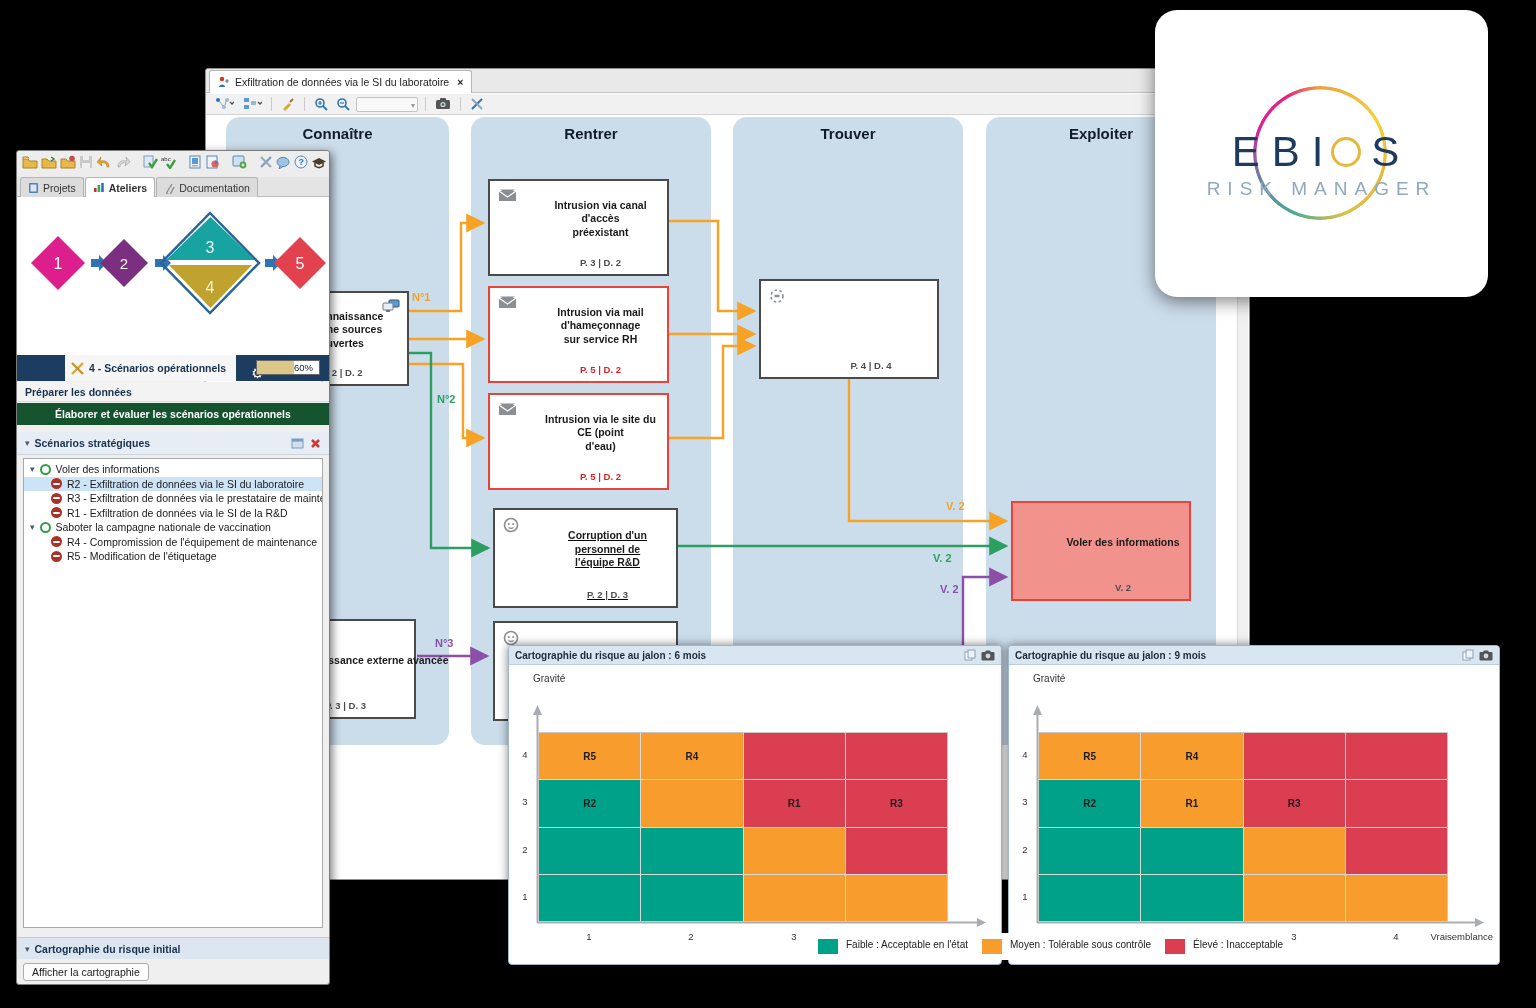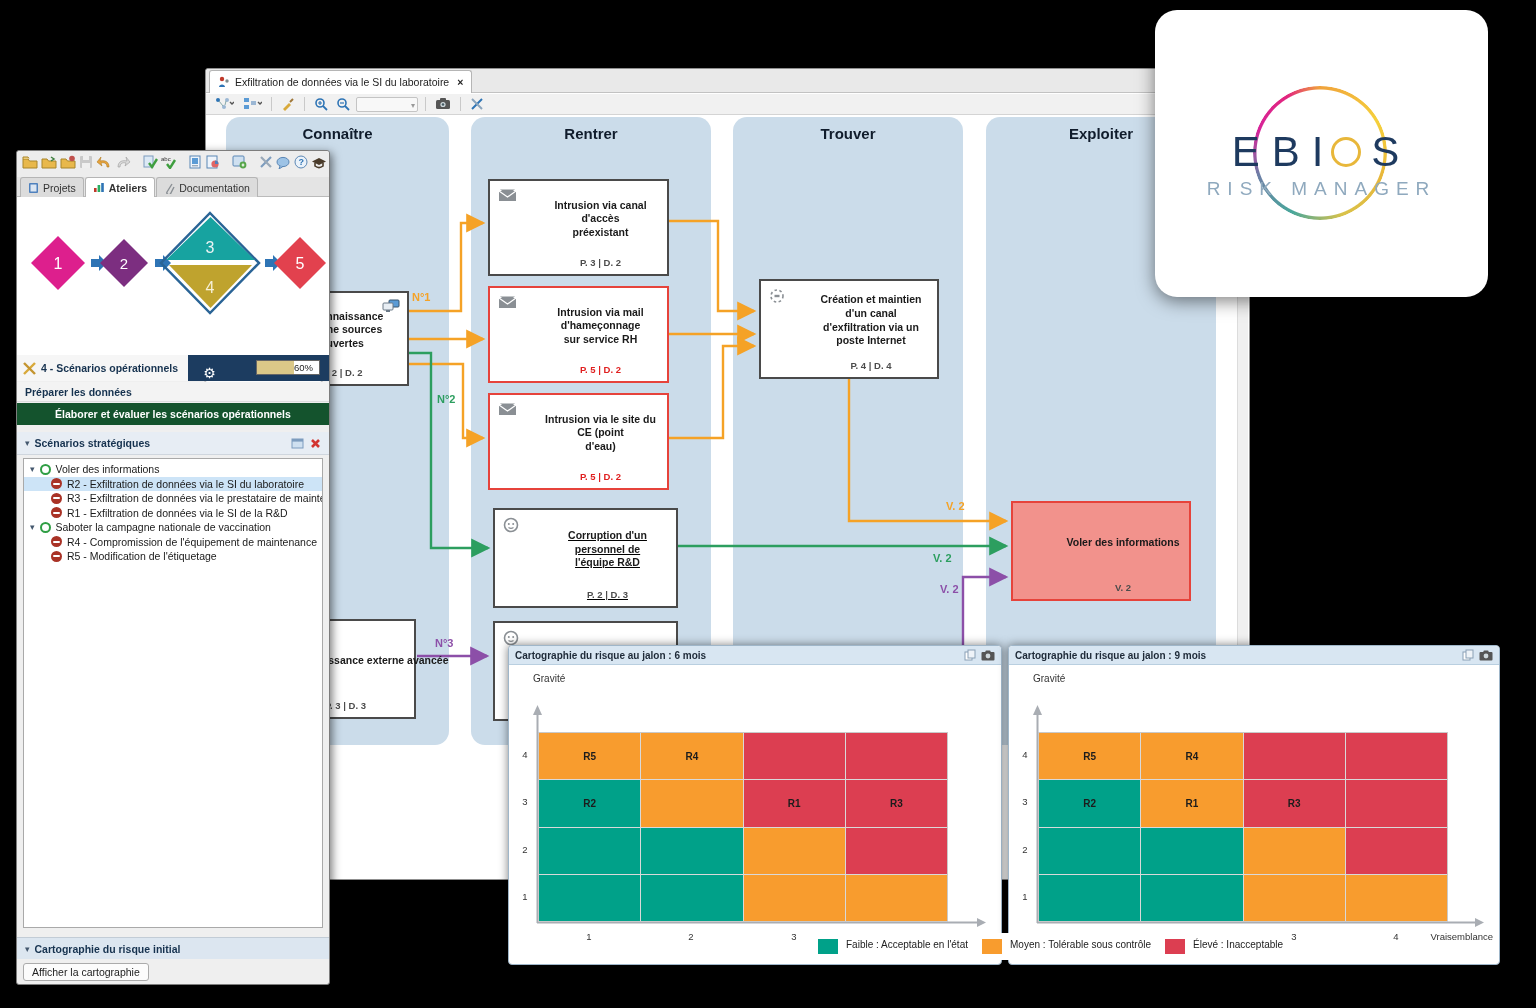--- a/index.html
+++ b/index.html
@@ -36,21 +36,21 @@
   
   #left-panel{left:16px;top:150px;width:314px;height:835px;background:#efefef;border:1px solid #7d7d7d;border-radius:3px;z-index:10;box-shadow:2px 3px 10px rgba(0,0,0,.55);}
   #lp-toolbar{position:absolute;left:0;top:0;right:0;height:26px;display:flex;align-items:center;gap:3px;padding:0 5px;background:#ededed;border-radius:3px 3px 0 0;}
   #lp-tabs{position:absolute;left:0;top:26px;right:0;height:20px;display:flex;gap:1px;padding-left:3px;border-bottom:1px solid #bbb;background:#e4e4e4;}
   .lp-tab{display:flex;align-items:center;gap:4px;padding:0 7px;font-size:10.5px;color:#333;background:#dcdcdc;border:1px solid #b5b5b5;border-bottom:none;border-radius:3px 3px 0 0;height:20px;}
   .lp-tab.active{background:#fff;font-weight:bold;}
   #lp-white{position:absolute;left:0;top:46px;right:0;height:158px;background:#fff;}
   #cycles-row{position:absolute;left:0;top:168px;width:100%;display:flex;align-items:center;justify-content:center;gap:6px;}
   #cycles-row span{font-size:10.5px;color:#222;}
   .btn{display:inline-flex;align-items:center;gap:4px;background:#fcfcfc;border:1px solid #ababab;border-radius:3px;font-size:10.5px;padding:2px 8px;color:#222;}
-  #ws-header{position:absolute;left:0;top:204px;right:0;height:26px;background:#1c3c60;display:flex;align-items:flex-end;}
+  #ws-header{position:absolute;left:0;top:204px;right:0;height:26px;background:#1c3c60;display:flex;align-items:flex-end;padding-left:48px;}
   #ws-header .white-part{background:#f6f6f6;height:100%;display:flex;align-items:center;gap:5px;padding:0 10px 0 6px;border-right:1px solid #1c3c60;}
   #ws-header .white-part b{font-size:10.5px;color:#16324f;font-weight:bold;white-space:nowrap;}
   #gear{color:#fff;font-size:14px;margin-left:14px;}
   #progress{position:absolute;right:9px;top:5px;width:64px;height:15px;background:#fff;border:1px solid #666;}
   #progress .fill{position:absolute;left:0;top:0;bottom:0;width:60%;background:#dbc888;}
   #progress .lbl{position:absolute;left:0;right:6px;top:1px;text-align:right;font-size:9.5px;color:#222;}
   .step-row{position:absolute;left:0;right:0;height:20px;display:flex;align-items:center;padding:0 8px;font-size:10.5px;font-weight:bold;}
   #step1{top:231px;background:#f3f3f3;color:#16324f;border-bottom:1px solid #ddd;}
   #step2{top:252px;height:22px;background:#14532d;color:#fff;justify-content:center;}
   #section-hdr{position:absolute;left:0;right:0;top:281px;height:23px;background:#e7edf4;display:flex;align-items:center;padding:0 8px;gap:5px;border-bottom:1px solid #cfd6de;}
@@ -296,22 +296,20 @@
               <path d="M5.5,10.5 q2.5,1.8 5,0" fill="none" stroke="#8a8f94" stroke-width="1.1"></path>
             </svg></span>
         <div class="bx-title"></div>
         <div class="bx-meta"></div>
       </div>
       <div class="node" style="left:553px;top:164px;width:180px;height:100px;">
         <span class="node-icon"><svg width="16" height="16" viewBox="0 0 16 16">
               <circle cx="8" cy="8" r="6" fill="none" stroke="#8a8f94" stroke-width="1.6" stroke-dasharray="2.5,2.5"></circle>
               <rect x="5.5" y="6.8" width="5" height="2.4" fill="#8a8f94"></rect>
             </svg></span>
-        <div class="bx-title">Création et maintien d'un canal
-d'exfiltration via un poste Internet</div>
         <div class="bx-meta">P. 4 | D. 4</div>
       </div>
       <div class="node fillred" style="left:805px;top:386px;width:180px;height:100px;">
         <div class="bx-title">Voler des informations</div>
         <div class="bx-meta">V. 2</div>
       </div>
     </div>
 
     <div id="scrollbar">
         <div id="scroll-thumb"></div>

